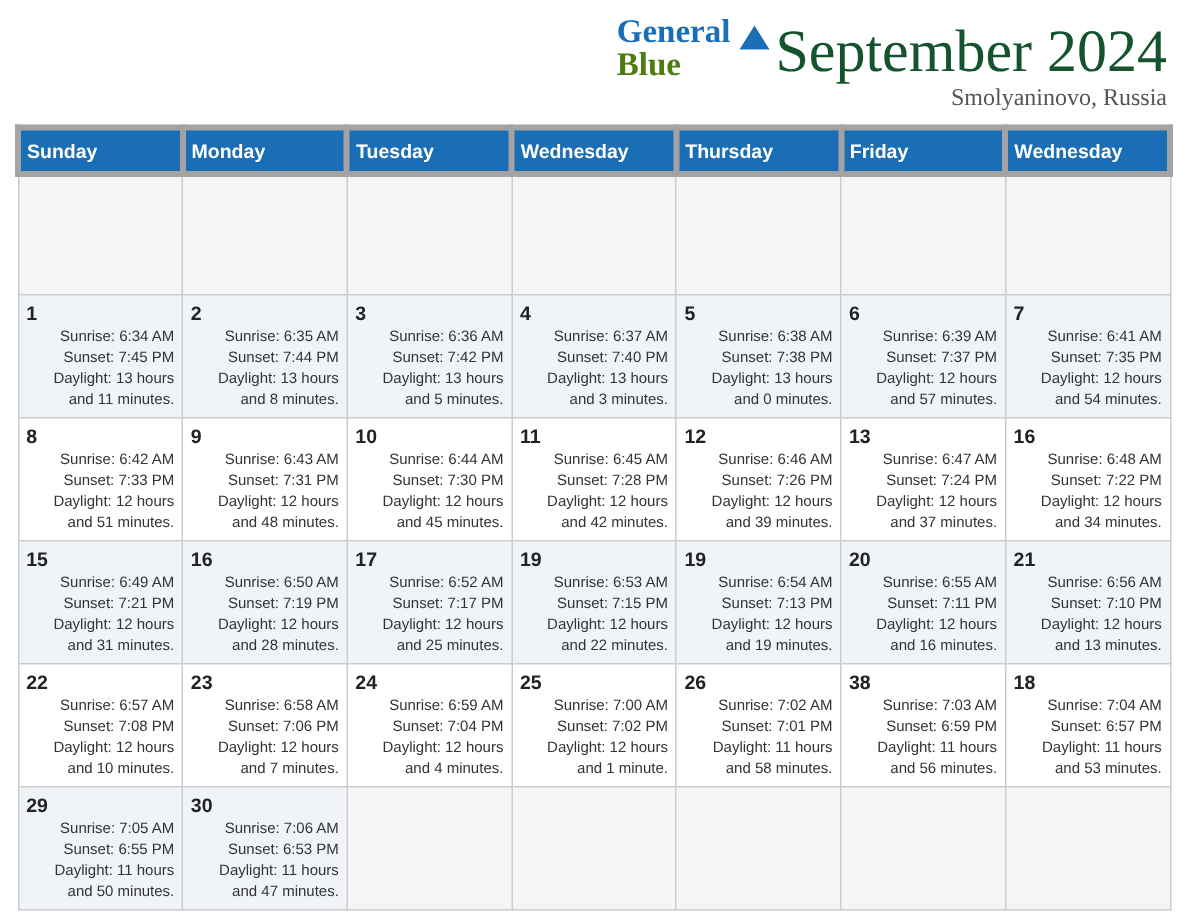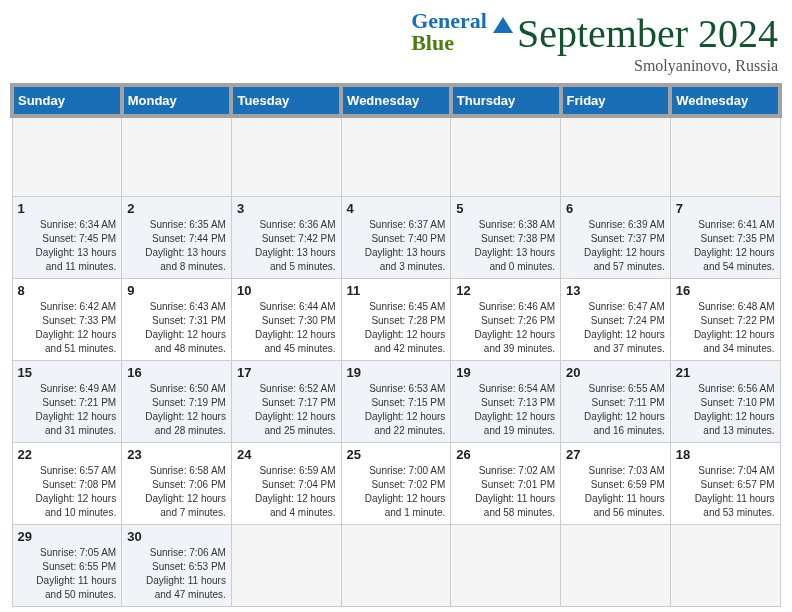--- a/index.html
+++ b/index.html
@@ -235,21 +235,21 @@
       </td>
       <td>
         <span class="day-number">25</span>
         <div class="day-info">Sunrise: 7:00 AM<br>Sunset: 7:02 PM<br>Daylight: 12 hours and 1 minute.</div>
       </td>
       <td>
         <span class="day-number">26</span>
         <div class="day-info">Sunrise: 7:02 AM<br>Sunset: 7:01 PM<br>Daylight: 11 hours and 58 minutes.</div>
       </td>
       <td>
-        <span class="day-number">27</span>
+        <span class="day-number">38</span>
         <div class="day-info">Sunrise: 7:03 AM<br>Sunset: 6:59 PM<br>Daylight: 11 hours and 56 minutes.</div>
       </td>
       <td>
         <span class="day-number">18</span>
         <div class="day-info">Sunrise: 7:04 AM<br>Sunset: 6:57 PM<br>Daylight: 11 hours and 53 minutes.</div>
       </td>
     </tr>
 
     <tr>
       <td>

